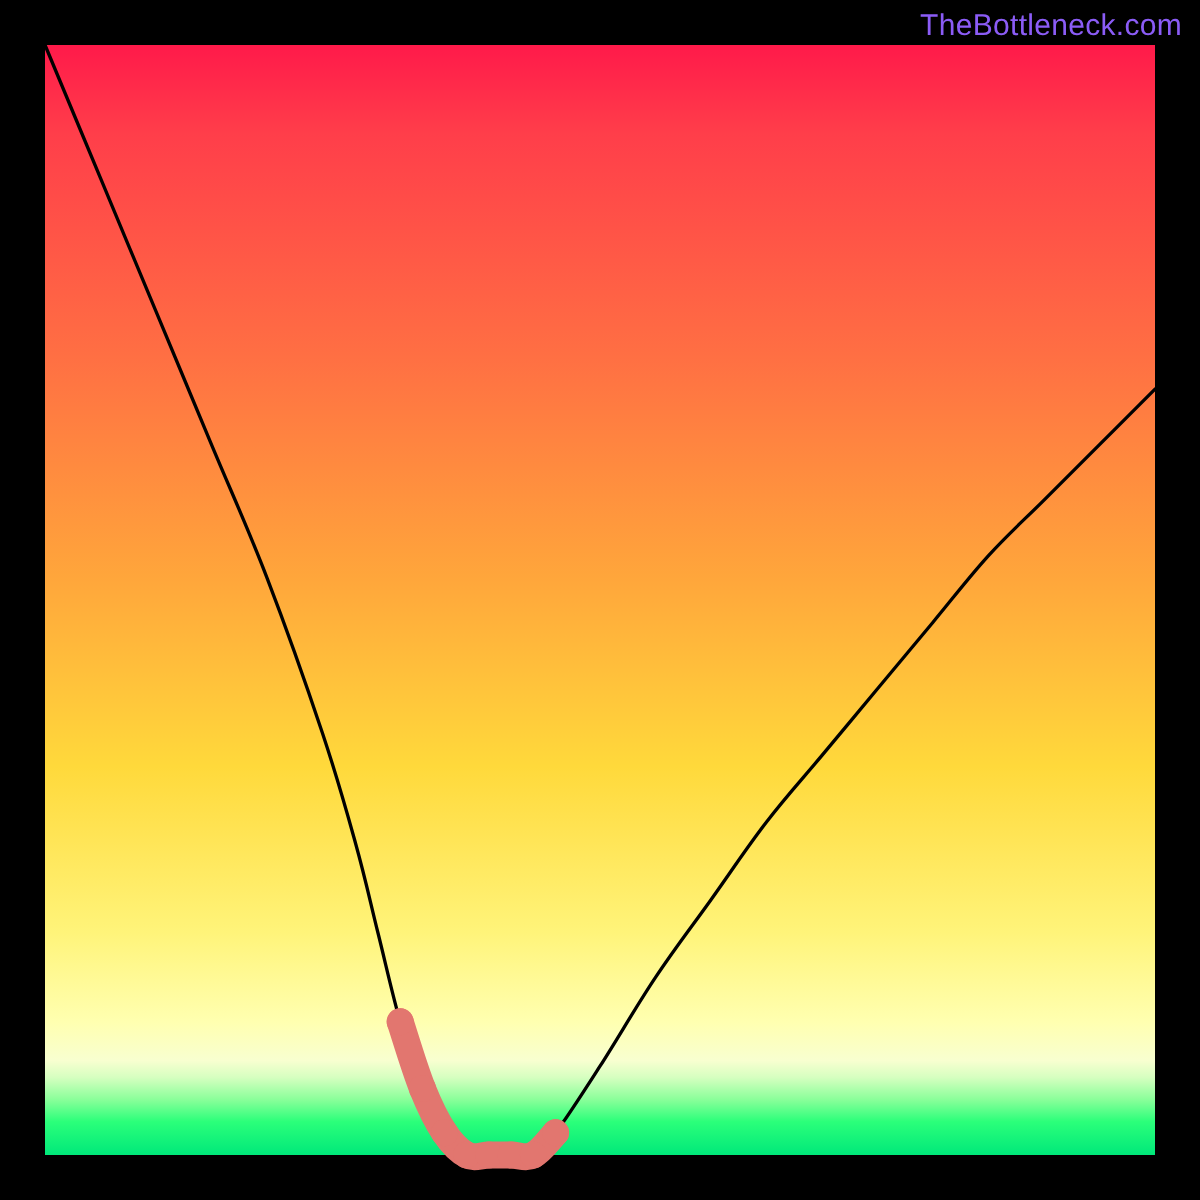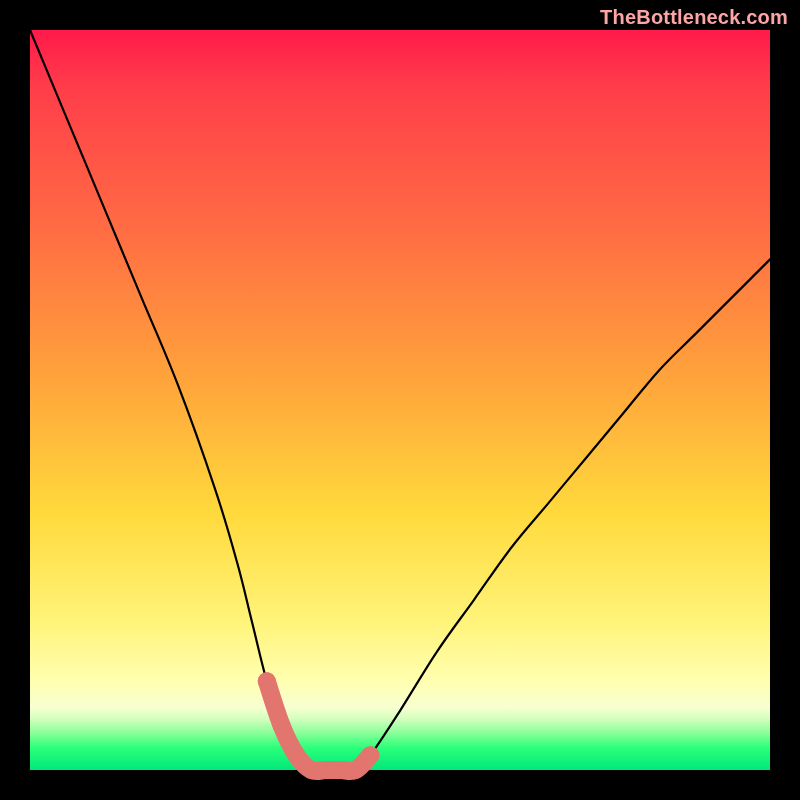--- a/index.html
+++ b/index.html
@@ -39,23 +39,23 @@
       #d6ffc0 93%,
       #8aff9a 95%,
       #2bff7a 97%,
       #00e87a 100%
     );
   }
   .watermark {
     position: absolute;
     top: 6px;
     right: 12px;
-    color: #fca5a5;
+    color: #8b5cf6;
     font-size: 20px;
-    font-weight: 700;
+    font-weight: 400;
     letter-spacing: 0.2px;
     user-select: none;
   }
   svg.curve {
     position: absolute;
     left: 0;
     top: 0;
     width: 740px;
     height: 740px;
     overflow: visible;

